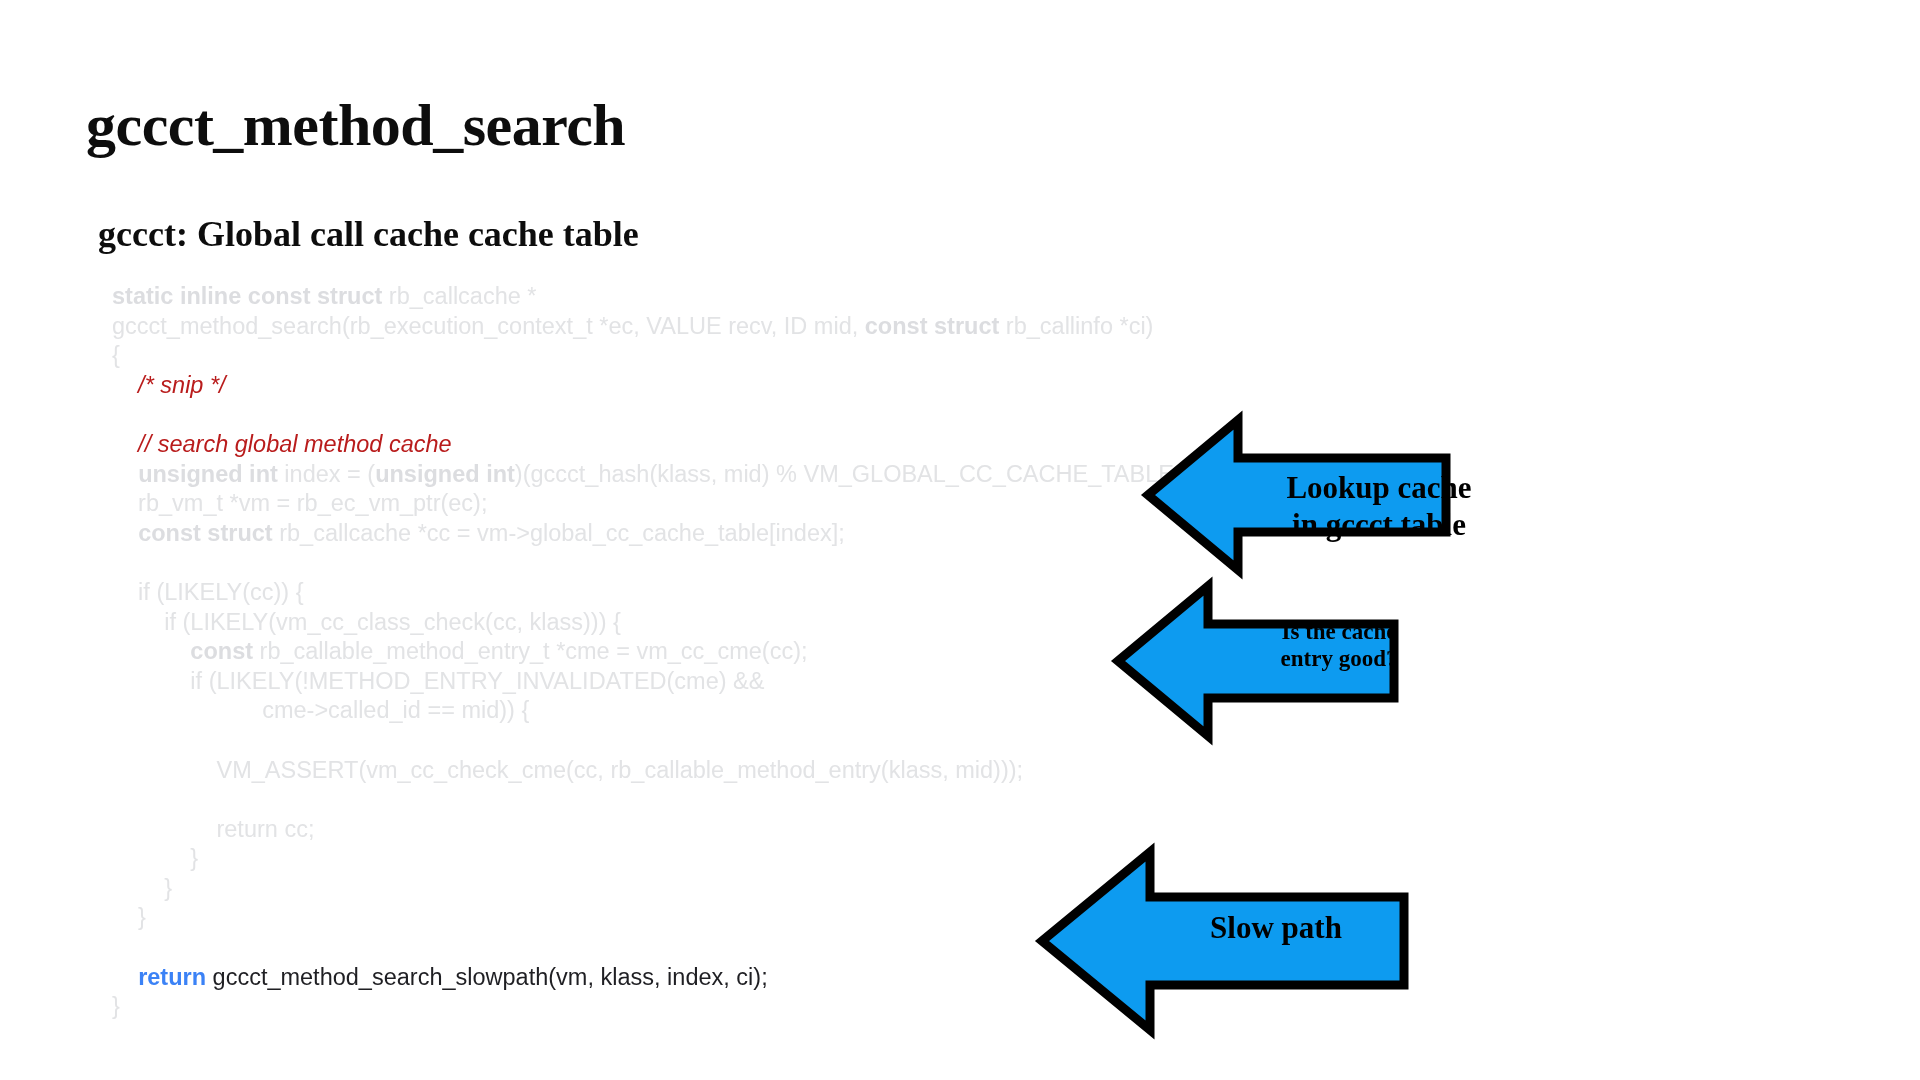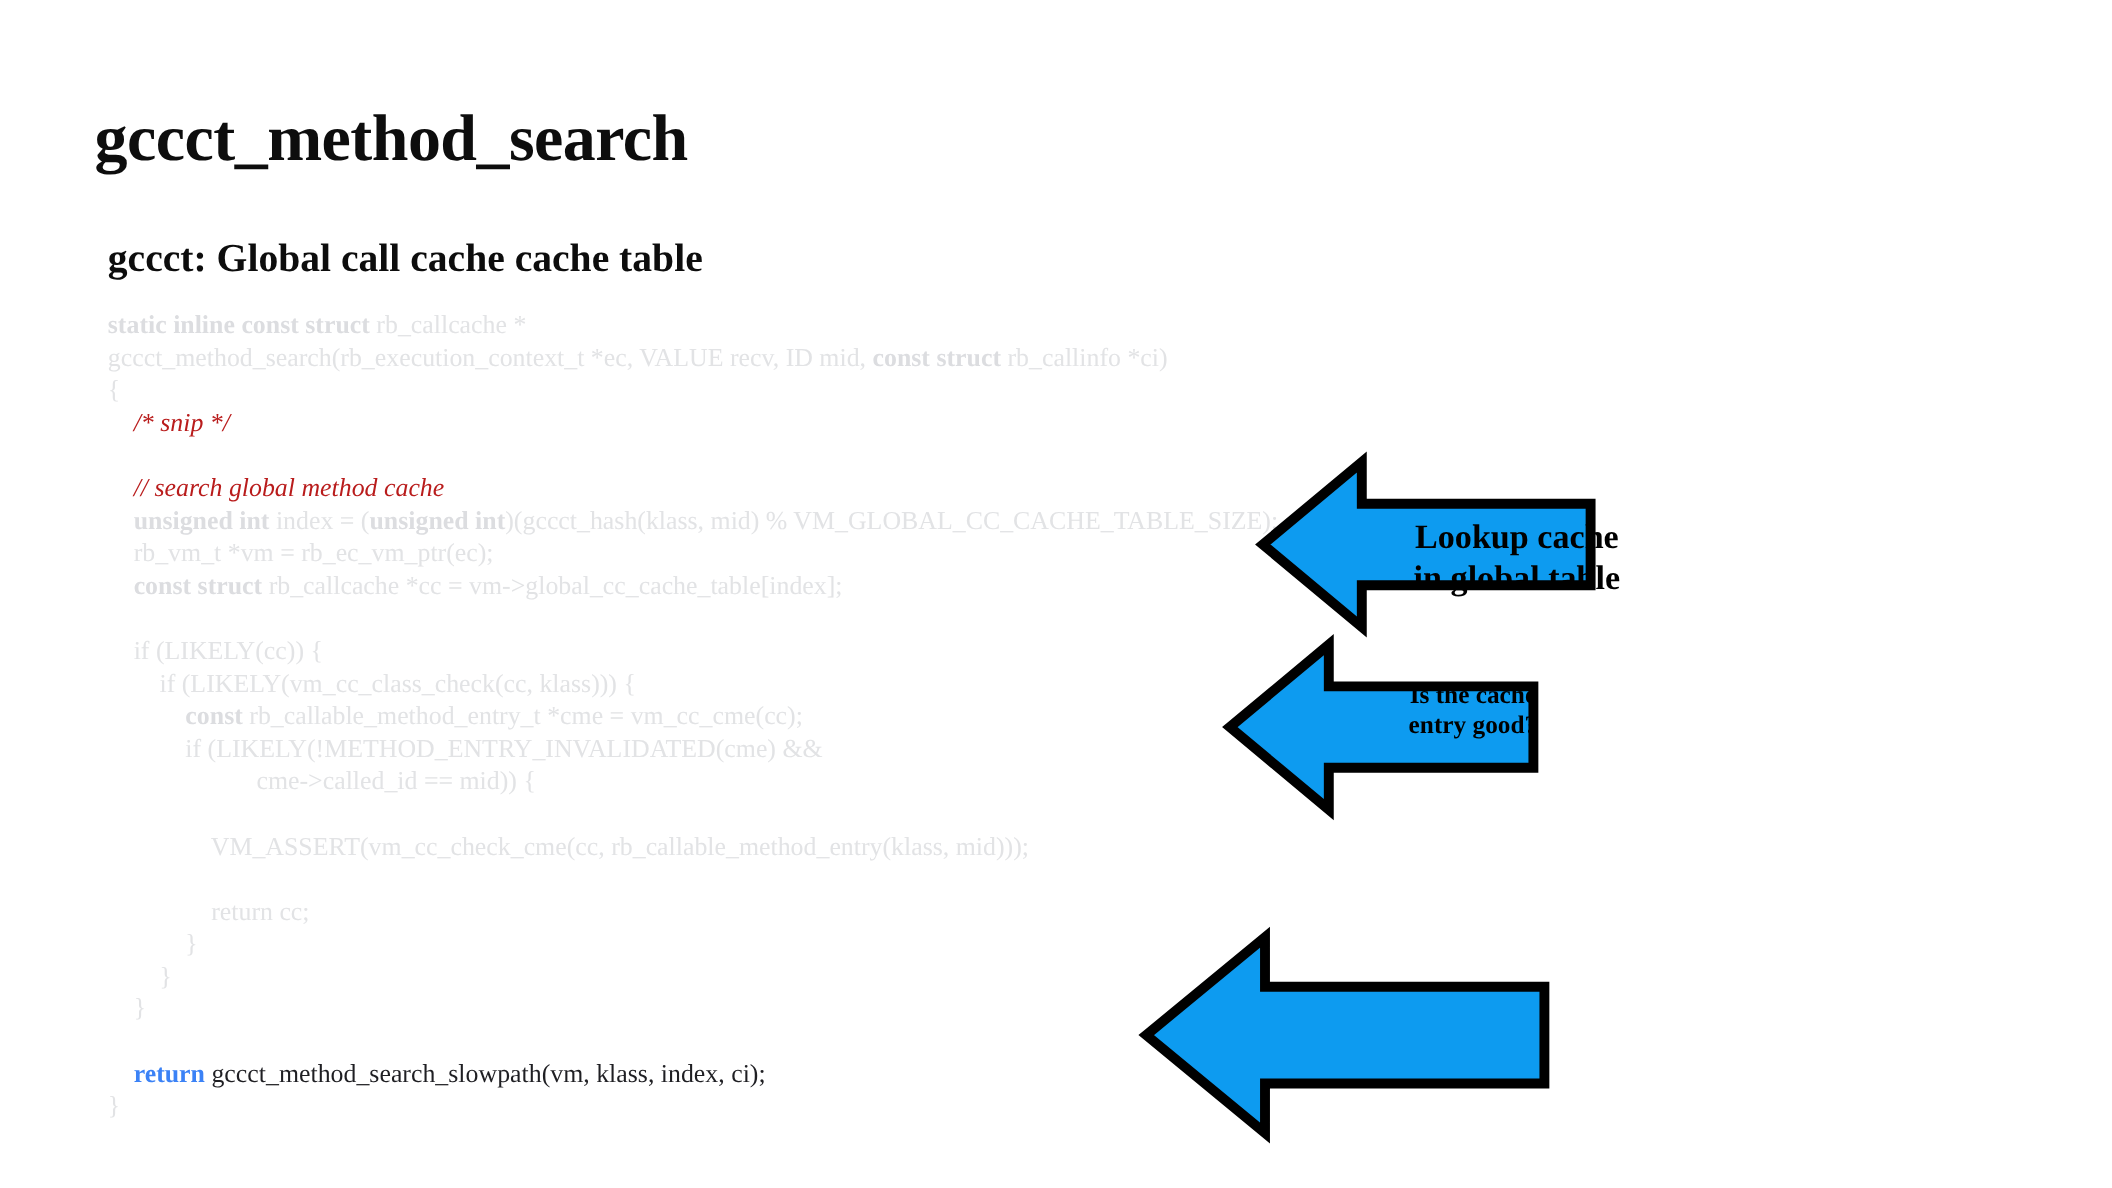--- a/index.html
+++ b/index.html
@@ -36,23 +36,23 @@
     font-weight: bold;
     font-size: 36px;
     line-height: 1.0;
     color: #0d0d0d;
     white-space: nowrap;
   }
 
   
   #code-block {
     position: absolute;
-    left: 98px;
+    left: 112px;
     top: 282px;
-    font-family: Liberation Serif, serif;
+    font-family: Liberation Sans, sans-serif;
     font-size: 23.5px;
     line-height: 29.6px;
     white-space: pre;
     color: #e2e3e5;
     letter-spacing: 0px;
   }
   #code-block .ln { display: block; height: 29.6px; }
   #code-block .kw   { font-weight: bold; color: #dcdde0; }
   #code-block .cmt  { font-style: italic; color: #b91c1c; }
   #code-block .hl   { color: #1f1f23; }
@@ -96,28 +96,29 @@
 
 <div id="slide-subtitle">gccct: Global call cache cache table</div>
 
 <div id="code-block"><div class="ln"><span class="kw">static</span> <span class="kw">inline</span> <span class="kw">const</span> <span class="kw">struct</span> rb_callcache *</div><div class="ln">gccct_method_search(rb_execution_context_t *ec, VALUE recv, ID mid, <span class="kw">const</span> <span class="kw">struct</span> rb_callinfo *ci)</div><div class="ln">{</div><div class="ln"><span class="cmt">    /* snip */</span></div><div class="ln"></div><div class="ln"><span class="cmt">    // search global method cache</span></div><div class="ln">    <span class="kw">unsigned</span> <span class="kw">int</span> index = (<span class="kw">unsigned</span> <span class="kw">int</span>)(gccct_hash(klass, mid) % VM_GLOBAL_CC_CACHE_TABLE_SIZE);</div><div class="ln">    rb_vm_t *vm = rb_ec_vm_ptr(ec);</div><div class="ln">    <span class="kw">const</span> <span class="kw">struct</span> rb_callcache *cc = vm-&gt;global_cc_cache_table[index];</div><div class="ln"></div><div class="ln">    if (LIKELY(cc)) {</div><div class="ln">        if (LIKELY(vm_cc_class_check(cc, klass))) {</div><div class="ln">            <span class="kw">const</span> rb_callable_method_entry_t *cme = vm_cc_cme(cc);</div><div class="ln">            if (LIKELY(!METHOD_ENTRY_INVALIDATED(cme) &amp;&amp;</div><div class="ln">                       cme-&gt;called_id == mid)) {</div><div class="ln"></div><div class="ln">                VM_ASSERT(vm_cc_check_cme(cc, rb_callable_method_entry(klass, mid)));</div><div class="ln"></div><div class="ln">                return cc;</div><div class="ln">            }</div><div class="ln">        }</div><div class="ln">    }</div><div class="ln"></div><div class="ln"><span class="hl">    <span class="kw-ret">return</span> gccct_method_search_slowpath(vm, klass, index, ci);</span></div><div class="ln">}</div></div>
 
 <div class="arrow" id="arrow-lookup">
   <svg width="300" height="150" viewBox="0 0 300 150">
     <polygon points="0,75 90,0 90,38 298,38 298,112 90,112 90,150" fill="#0d9bf0" stroke="#000000" stroke-width="9" stroke-linejoin="miter"></polygon>
   </svg>
   <div class="arrow-label">Lookup cache
-in global table</div>
+in gccct table</div>
 </div>
 
 <div class="arrow" id="arrow-cachegood">
   <svg width="278" height="150" viewBox="0 0 278 150">
     <polygon points="0,75 90,0 90,38 276,38 276,112 90,112 90,150" fill="#0d9bf0" stroke="#000000" stroke-width="9" stroke-linejoin="miter"></polygon>
   </svg>
   <div class="arrow-label">Is the cache
 entry good?</div>
 </div>
 
 <div class="arrow" id="arrow-slowpath">
   <svg width="364" height="178" viewBox="0 0 364 178">
     <polygon points="0,89 108,0 108,45 362,45 362,133 108,133 108,178" fill="#0d9bf0" stroke="#000000" stroke-width="9" stroke-linejoin="miter"></polygon>
   </svg>
+  <div class="arrow-label">Slow path</div>
 </div>
 
 </body></html>

